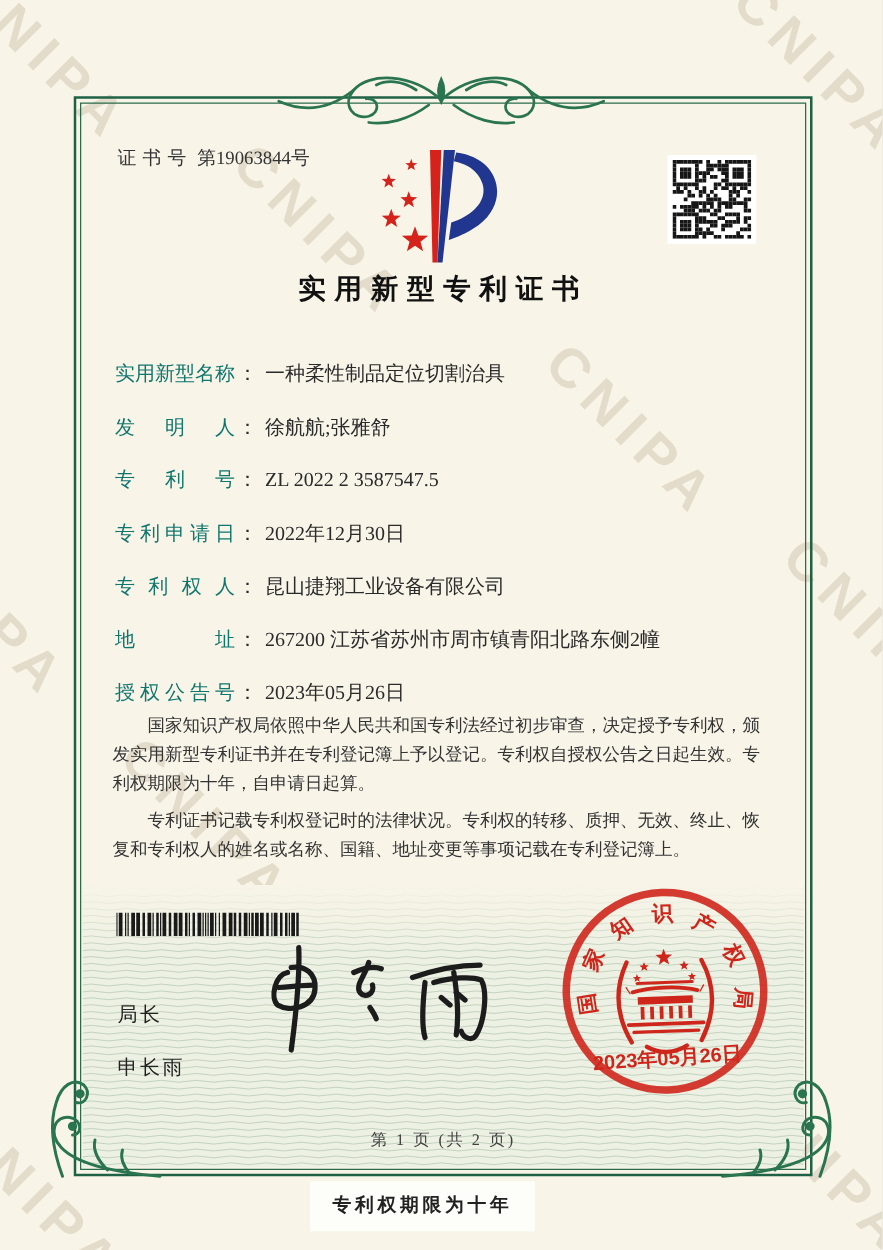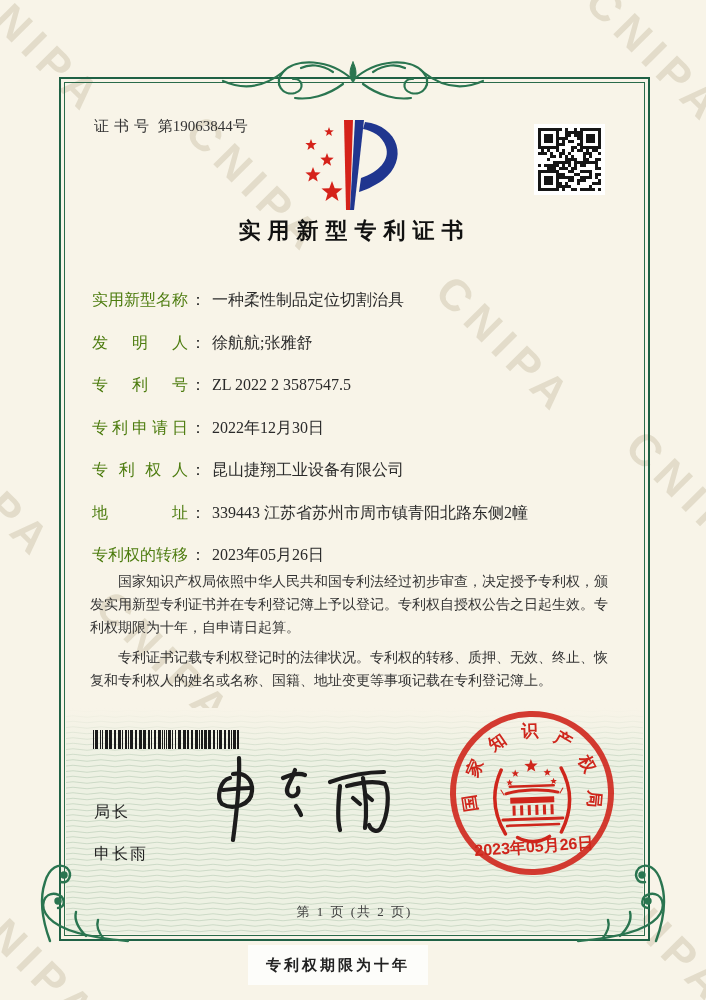--- a/index.html
+++ b/index.html
@@ -40,21 +40,21 @@
   .logo{position:absolute;left:287px;top:112px;}
   .qr{position:absolute;left:534px;top:124px;background:#fff;padding:4px;line-height:0;}
   .title{
     position:absolute;left:59px;top:216px;width:591px;text-align:center;
     font-size:22px;font-weight:bold;letter-spacing:7px;color:#111;
   }
   .fields{position:absolute;left:92px;top:279px;width:535px;font-size:16px;color:#2a2a2a;}
   .frow{position:relative;height:42.5px;line-height:42.5px;white-space:nowrap;}
   .flabel{
     display:inline-block;width:96px;text-align:justify;text-align-last:justify;
-    vertical-align:top;color:#4d7c0f;
+    vertical-align:top;color:#0f766e;
   }
   .fcolon{margin:0 6px 0 2px;}
   .fpair2{position:absolute;left:244px;top:0;}
   .paras{position:absolute;left:90px;top:570px;width:530px;font-size:14px;line-height:23px;color:#333;}
   .paras p{margin:0 0 7px 0;text-indent:2em;}
   .barcode{position:absolute;left:93px;top:730px;line-height:0;}
   .director{position:absolute;left:94px;top:781px;font-size:16px;color:#222;}
   .director div{margin-bottom:12px;letter-spacing:2px;margin-top:21px;}
   .signature{position:absolute;left:197px;top:748px;}
   .seal{
@@ -468,22 +468,22 @@
     </div>
 
     <div class="title">实用新型专利证书</div>
 
     <div class="fields" id="fields">
         <div class="frow"><span class="flabel">实用新型名称</span><span class="fcolon">：</span><span>一种柔性制品定位切割治具</span></div>
         <div class="frow"><span class="flabel">发明人</span><span class="fcolon">：</span><span>徐航航;张雅舒</span></div>
         <div class="frow"><span class="flabel">专利号</span><span class="fcolon">：</span><span>ZL 2022 2 3587547.5</span></div>
         <div class="frow"><span class="flabel">专利申请日</span><span class="fcolon">：</span><span>2022年12月30日</span></div>
         <div class="frow"><span class="flabel">专利权人</span><span class="fcolon">：</span><span>昆山捷翔工业设备有限公司</span></div>
-        <div class="frow"><span class="flabel">地址</span><span class="fcolon">：</span><span>339443 江苏省苏州市周市镇青阳北路东侧2幢</span></div>
-        <div class="frow"><span class="flabel">专利权的转移</span><span class="fcolon">：</span><span>2023年05月26日</span></div>
+        <div class="frow"><span class="flabel">地址</span><span class="fcolon">：</span><span>267200 江苏省苏州市周市镇青阳北路东侧2幢</span></div>
+        <div class="frow"><span class="flabel">授权公告号</span><span class="fcolon">：</span><span>2023年05月26日</span></div>
       </div>
 
     <div class="paras" id="paras">
         <p>国家知识产权局依照中华人民共和国专利法经过初步审查，决定授予专利权，颁发实用新型专利证书并在专利登记簿上予以登记。专利权自授权公告之日起生效。专利权期限为十年，自申请日起算。</p>
         <p>专利证书记载专利权登记时的法律状况。专利权的转移、质押、无效、终止、恢复和专利权人的姓名或名称、国籍、地址变更等事项记载在专利登记簿上。</p>
       </div>
 
     <div class="barcode">
       <svg id="barcode-svg" width="148" height="19">
           <rect x="0" y="0" width="1" height="19" fill="#1a1a1a"></rect>

